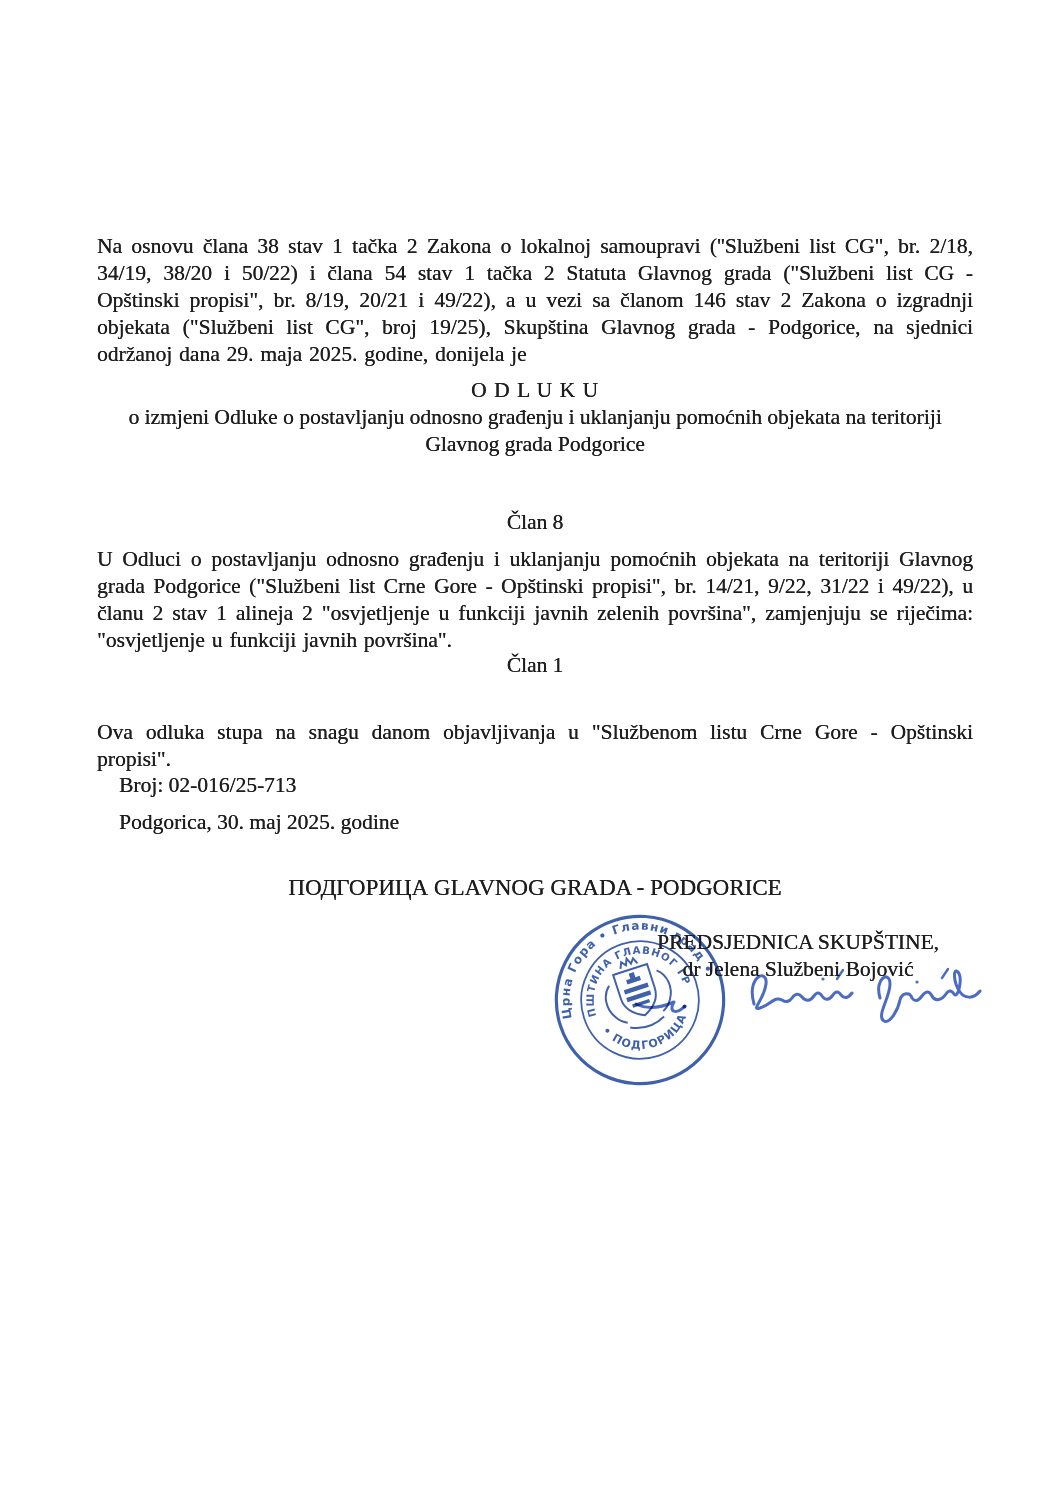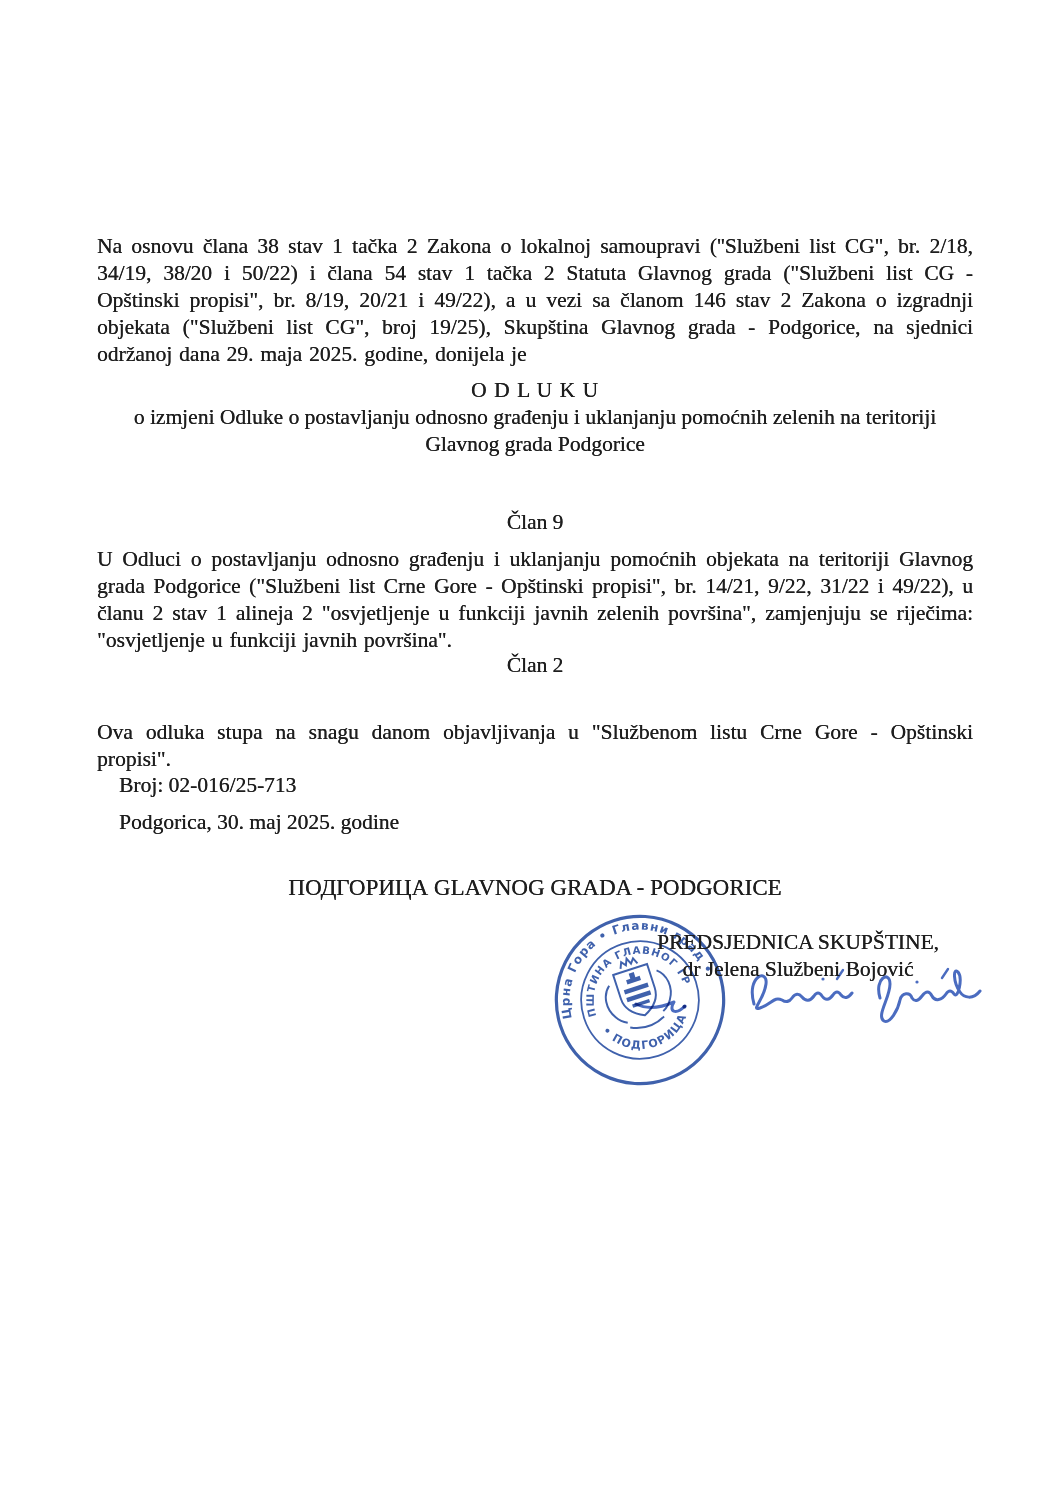--- a/index.html
+++ b/index.html
@@ -46,27 +46,27 @@
     letter-spacing:1.2px;
   }
 </style>
 </head>
 <body>
 
 <p class="abs para" style="top:233px; left:97px; width:876px; margin:0;">Na osnovu člana 38 stav 1 tačka 2 Zakona o lokalnoj samoupravi (''Službeni list CG", br. 2/18, 34/19, 38/20 i 50/22) i člana 54 stav 1 tačka 2 Statuta Glavnog grada ("Službeni list CG - Opštinski propisi", br. 8/19, 20/21 i 49/22), a u vezi sa članom 146 stav 2 Zakona o izgradnji objekata ("Službeni list CG", broj 19/25), Skupština Glavnog grada - Podgorice, na sjednici održanoj dana 29. maja 2025. godine, donijela je</p>
 
 <div class="abs center" style="top:377px; left:97px; width:876px;">
   <div class="line bold title-spaced">O D L U K U</div>
-  <div class="line bold">o izmjeni Odluke o postavljanju odnosno građenju i uklanjanju pomoćnih zelenih na teritoriji Glavnog grada Podgorice</div>
+  <div class="line bold">o izmjeni Odluke o postavljanju odnosno građenju i uklanjanju pomoćnih objekata na teritoriji Glavnog grada Podgorice</div>
 </div>
 
-<div class="abs center line bold" style="top:509px; left:97px; width:876px;">Član 9</div>
+<div class="abs center line bold" style="top:509px; left:97px; width:876px;">Član 8</div>
 <p class="abs para" style="top:546px; left:97px; width:876px; margin:0;">U Odluci o postavljanju odnosno građenju i uklanjanju pomoćnih objekata na teritoriji Glavnog grada Podgorice ("Službeni list Crne Gore - Opštinski propisi", br. 14/21, 9/22, 31/22 i 49/22), u članu 2 stav 1 alineja 2 "osvjetljenje u funkciji javnih zelenih površina", zamjenjuju se riječima: "osvjetljenje u funkciji javnih površina".</p>
 
-<div class="abs center line bold" style="top:652px; left:97px; width:876px;">Član 2</div>
+<div class="abs center line bold" style="top:652px; left:97px; width:876px;">Član 1</div>
 <p class="abs para" style="top:719px; left:97px; width:876px; margin:0;">Ova odluka stupa na snagu danom objavljivanja u "Službenom listu Crne Gore - Opštinski propisi".</p>
 
 <div class="abs line" style="top:772px; left:119px;">Broj: 02-016/25-713</div>
 <div class="abs line" style="top:809px; left:119px;">Podgorica, 30. maj 2025. godine</div>
 
 <div class="abs center line bold org-line" style="top:874px; left:97px; width:876px;">ПОДГОРИЦА GLAVNOG GRADA - PODGORICE</div>
 
 <div class="abs stamp-wrap">
   <svg width="178" height="178" viewBox="0 0 200 200">
     <g transform="rotate(-18 100 100)" fill="none" stroke="#2e53a5">

